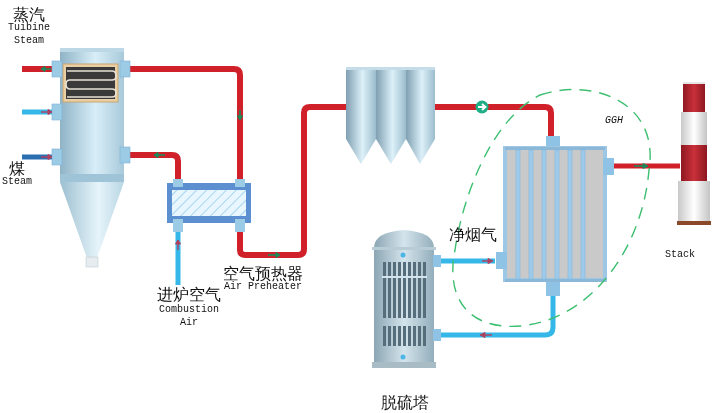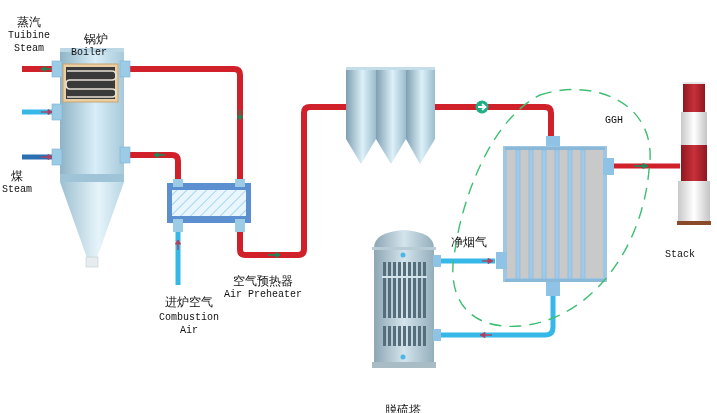--- a/index.html
+++ b/index.html
@@ -1,19 +1,19 @@
 <!DOCTYPE html>
 <html><head>
   <meta charset="utf-8">
   <style>
     html, body { margin: 0; padding: 0; background: #ffffff; }
     body { width: 717px; height: 413px; position: relative; overflow: hidden; font-family: "DejaVu Sans Mono", "Liberation Mono", monospace; }
     #stage { position: absolute; left: 0; top: 0; width: 717px; height: 413px; }
     .lbl { position: absolute; font-size: 11px; color: #111; text-align: center; line-height: 13px; white-space: nowrap; }
-    .lbl .zh { font-family: Liberation Serif, serif; font-size: 12px; display: block; margin-top: 8px; }
+    .lbl .zh { font-family: Liberation Serif, serif; font-size: 16px; display: block; }
     .lbl .en { font-family: "Liberation Mono", "DejaVu Sans Mono", monospace; font-size: 10px; display: block; }
   </style>
 </head>
 <body>
 
 <div id="stage">
 <svg width="717" height="413" viewBox="0 0 717 413" xmlns="http://www.w3.org/2000/svg">
   <defs>
     <linearGradient id="gBoiler" x1="0" x2="1" y1="0" y2="0">
       <stop offset="0" stop-color="#8fb3c6"></stop>
@@ -234,38 +234,34 @@
     </g>
   </g>
 </svg>
 
 
 <div class="lbl" style="left:6px;top:8px;width:46px;">
   <span class="zh">蒸汽</span>
   <span class="en">Tuibine</span>
   <span class="en">Steam</span>
 </div>
-<div class="lbl" style="left:66px;top:25px;width:46px;">
-  <span class="zh" style="padding-left:14px;">锅炉</span>
-  <span class="en">Boiler</span>
-</div>
 <div class="lbl" style="left:2px;top:162px;width:30px;">
   <span class="zh">煤</span>
   <span class="en">Steam</span>
 </div>
 <div class="lbl" style="left:152px;top:288px;width:74px;">
   <span class="zh" style="margin-bottom:2px;">进炉空气</span>
   <span class="en">Combustion</span>
   <span class="en">Air</span>
 </div>
 <div class="lbl" style="left:218px;top:267px;width:90px;">
   <span class="zh">空气预热器</span>
   <span class="en">Air Preheater</span>
 </div>
-<div class="lbl" style="left:599px;top:114px;width:30px;">
+<div class="lbl" style="left:599px;top:114px;width:30px;font-style:italic;">
   <span class="en">GGH</span>
 </div>
 <div class="lbl" style="left:449px;top:228px;width:40px;">
   <span class="zh">净烟气</span>
 </div>
 <div class="lbl" style="left:381px;top:396px;width:44px;">
   <span class="zh" style="margin-bottom:6px;">脱硫塔</span>
   <span class="en">FGD</span>
 </div>
 <div class="lbl" style="left:660px;top:248px;width:40px;">

